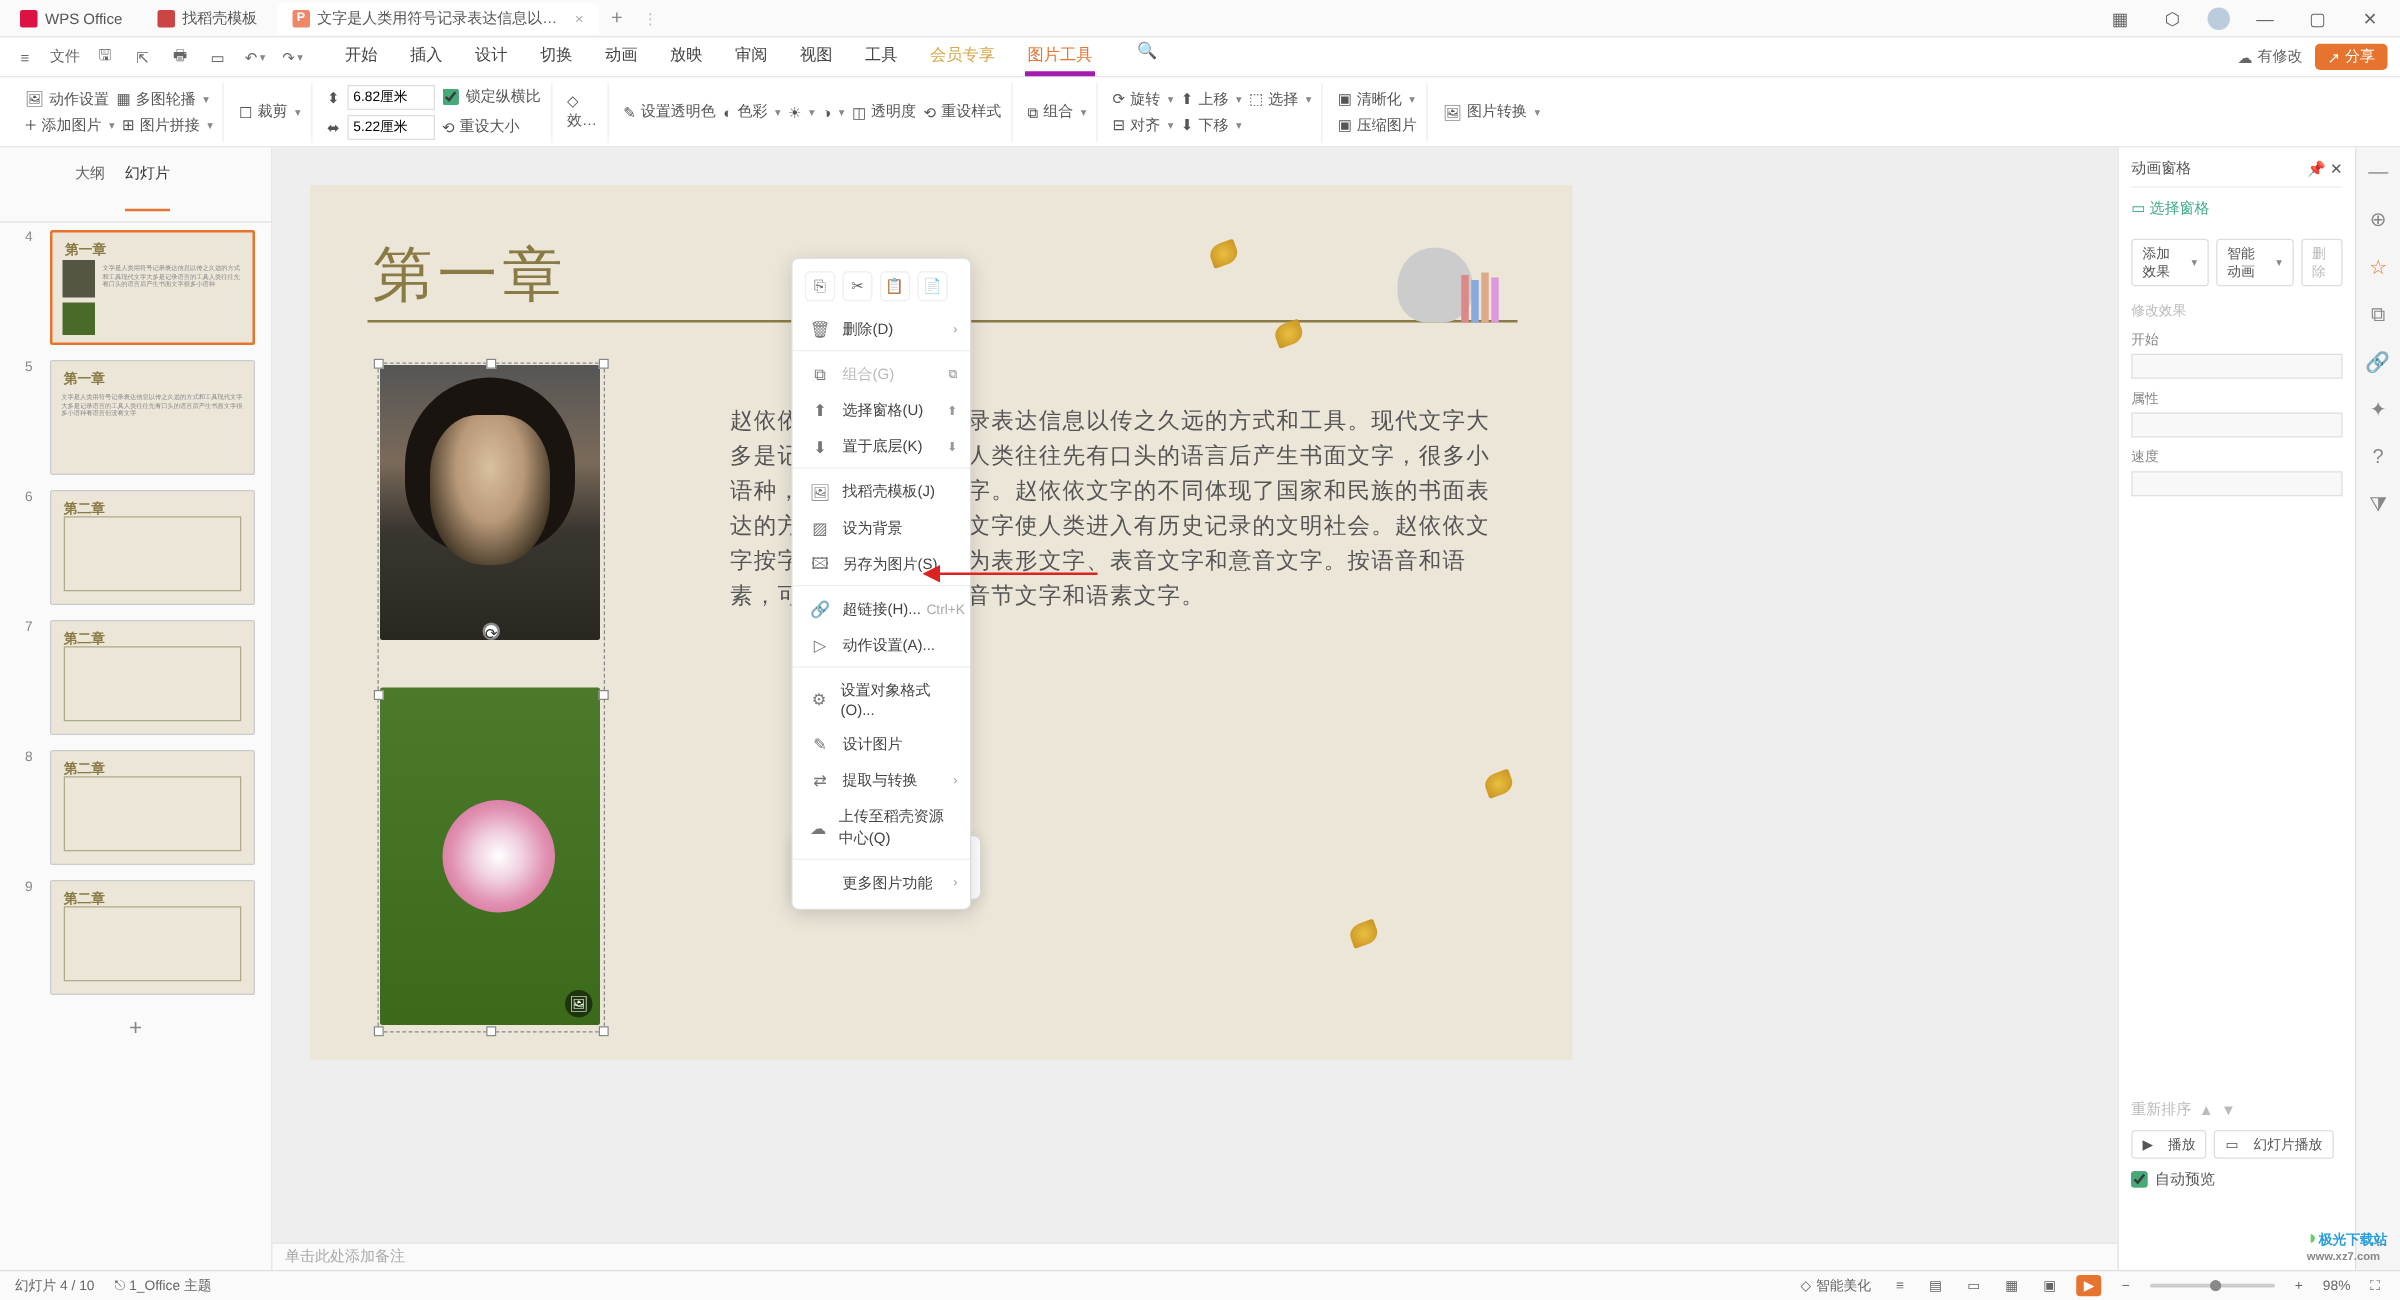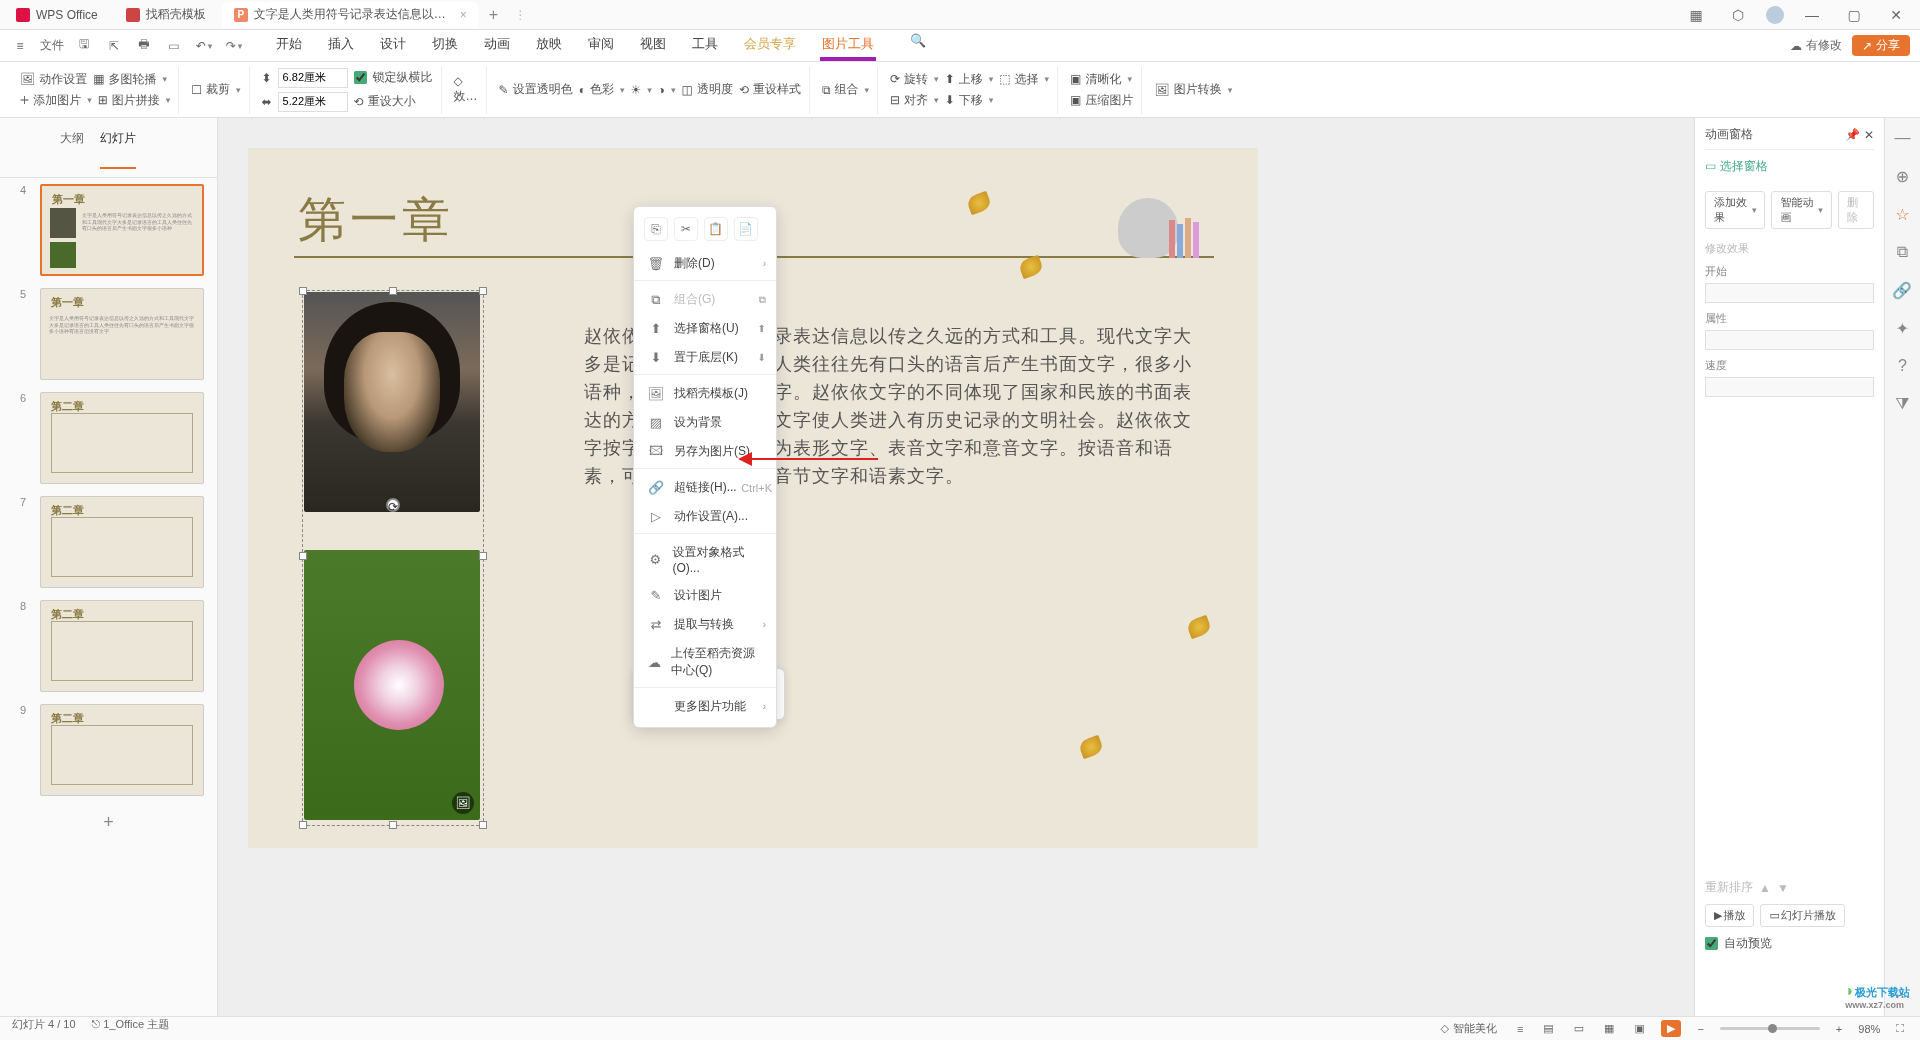--- a/index.html
+++ b/index.html
@@ -83,33 +83,33 @@
 .ft-btn { width: 34px; height: 42px; display: flex; flex-direction: column; align-items: center; justify-content: center; gap: 2px; font-size: 10px; color: #555; }
 .ft-icon { width: 18px; height: 18px; color:#666; display:flex;align-items:center;justify-content:center;font-size:15px;}
 
 
 .notes-bar { position: absolute; bottom: 0; left: 0; right: 0; height: 22px; background: #fafafa; border-top: 1px solid #e0e0e0; padding: 2px 10px; color: #aaa; font-size: 12px; }
 
 
 .right-panel { width: 190px; background: #fff; border-left: 1px solid #e0e0e0; padding: 8px 10px; font-size: 12px; color: #555; }
 .rp-header { display: flex; align-items: center; justify-content: space-between; padding-bottom: 6px; border-bottom: 1px solid #eee; }
 .rp-row { display: flex; gap: 6px; padding: 8px 0; align-items:center;}
-.rp-btn { border: 1px solid #ddd; padding: 3px 8px; border-radius: 3px; font-size: 11px; background:#fff; display:flex;align-items:center;gap:1px;}
+.rp-btn { border: 1px solid #ddd; padding: 3px 8px; border-radius: 3px; font-size: 11px; background:#fff; display:flex;align-items:center;gap:12px;}
 .rp-label { color: #888; font-size: 11px; padding: 4px 0; }
 .rp-input { width: 100%; height: 20px; border: 1px solid #e0e0e0; background: #f8f8f8; margin-bottom: 4px; }
 .rp-hint { color: #aaa; font-size: 11px; padding: 8px 2px; line-height: 1.5; }
 .rp-footer { position:absolute; bottom:60px; width:170px;}
 .rp-footer-row { display:flex; gap:6px; padding:4px 0; align-items:center;}
 
 
 .icon-strip { width: 36px; background: #f5f5f5; border-left: 1px solid #e0e0e0; display: flex; flex-direction: column; align-items: center; padding-top: 10px; gap: 18px; color: #888; }
 .strip-icon { width: 20px; height: 20px; display:flex;align-items:center;justify-content:center;font-size:16px;}
 
 
-.statusbar { height: 24px; background: #fafafa; border-top: 1px solid #e0e0e0; display: flex; padding: 0 12px; font-size: 11px; color: #666; }
+.statusbar { height: 24px; background: #fafafa; border-top: 1px solid #e0e0e0; display: flex; align-items: center; padding: 0 12px; font-size: 11px; color: #666; }
 .statusbar-right { margin-left: auto; display: flex; align-items: center; gap: 12px; }
 .status-btn { display: flex; align-items: center; gap: 4px; padding: 0 4px; }
 .zoom-slider { width: 100px; height: 3px; background: #ccc; position: relative; border-radius: 2px; }
 .zoom-thumb { position: absolute; left: 48%; top: -3px; width: 9px; height: 9px; background: #888; border-radius: 50%; }
 .watermark { position:absolute; right:10px; bottom:30px; z-index:200; font-size:11px; color:#2a9ed8; font-weight:bold;}
 .watermark .sub { color:#888; font-size:9px; display:block;}
 </style>
 </head>
 <body>
 
@@ -413,20 +413,21 @@
           <span class="ft-icon">⟳</span>
           <span>旋转</span>
           <span class="drop-arrow">▾</span>
         </div>
       <div class="ft-btn">
           <span class="ft-icon">✎</span>
           <span>编辑</span>
         </div>
     </div>
 
+    <div class="notes-bar">单击此处添加备注</div>
   </div>
 
   <div class="right-panel" style="position:relative;">
     <div class="rp-header">
       <span>动画窗格</span>
       <span><span>📌</span> <span>✕</span></span>
     </div>
     <div class="rp-row">
         <span style="color:#4a8;">▭ <span>选择窗格</span></span>
       </div>

